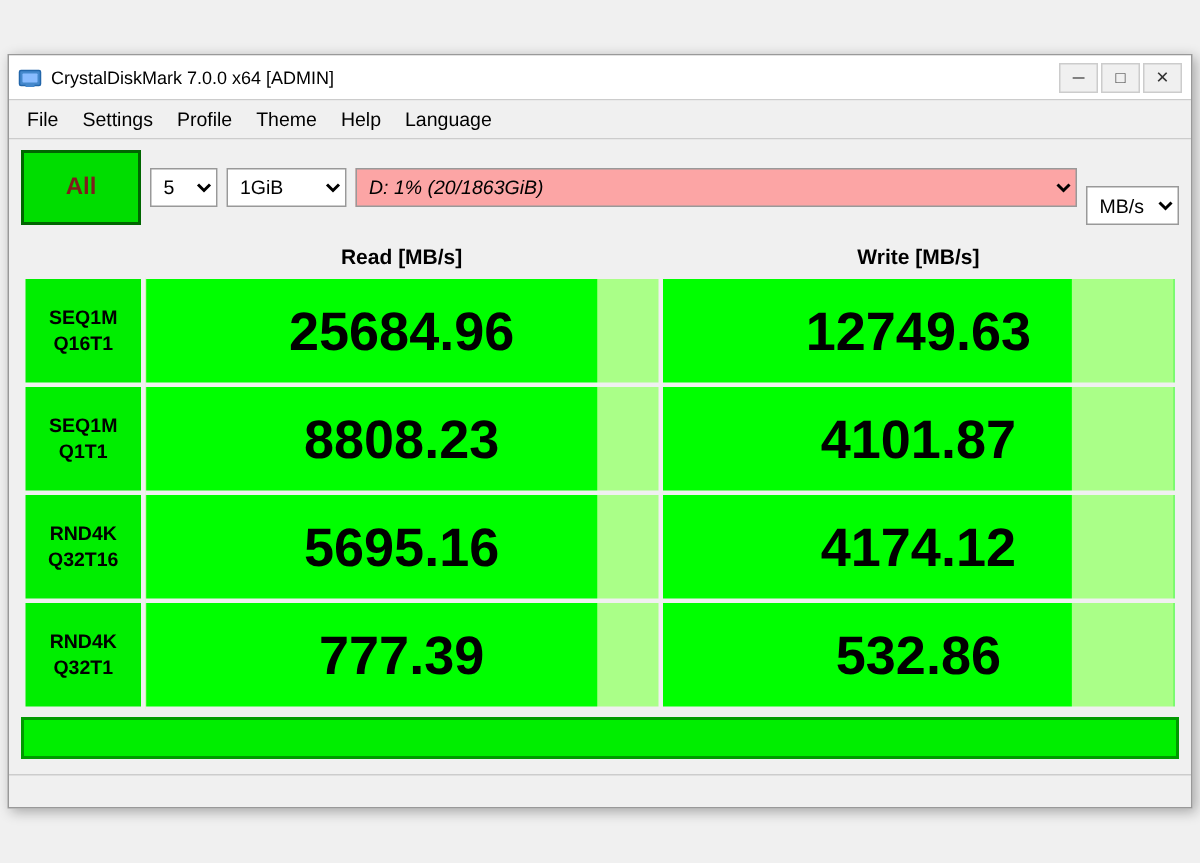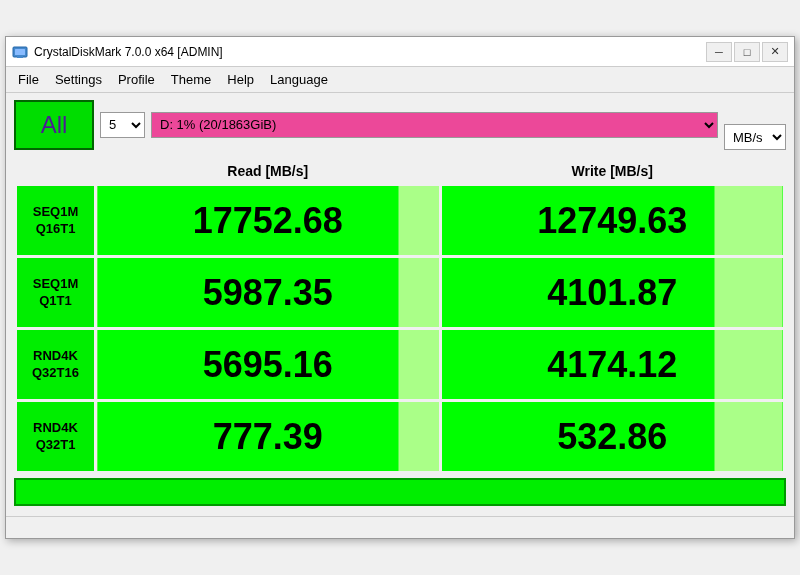--- a/index.html
+++ b/index.html
@@ -84,23 +84,23 @@
     .toolbar {
       display: flex;
       align-items: center;
       padding: 6px 8px;
       gap: 6px;
       background: #f0f0f0;
     }
 
     .all-btn {
       background: #00dd00;
-      color: #4c1d95;
-      font-weight: normal;
-      font-size: 24px;
+      color: #7f1d1d;
+      font-weight: bold;
+      font-size: 16px;
       width: 80px;
       height: 50px;
       border: 2px solid #006600;
       cursor: pointer;
       display: flex;
       align-items: center;
       justify-content: center;
     }
 
     .content-area {
@@ -204,22 +204,28 @@
   <div class="toolbar">
     <button class="all-btn">All</button>
 
     <select style="height:26px;border:1px solid #999;background:#fff;font-size:13px;padding:2px 4px;cursor:pointer;">
       <option>1</option>
       <option>3</option>
       <option selected="">5</option>
       <option>10</option>
     </select>
 
-
-    <select style="height:26px;border:1px solid #999;background:#ec4899;font-size:13px;padding:2px 4px;cursor:pointer;flex:1;">
+    <select style="height:26px;border:1px solid #999;background:#fff;font-size:13px;padding:2px 4px;cursor:pointer;min-width:80px;">
+      <option>512MiB</option>
+      <option selected="">1GiB</option>
+      <option>2GiB</option>
+      <option>4GiB</option>
+    </select>
+
+    <select style="height:26px;border:1px solid #999;background:#fca5a5;font-size:13px;padding:2px 4px;cursor:pointer;flex:1;font-style:italic;">
       <option selected="">D: 1% (20/1863GiB)</option>
     </select>
 
     <select style="height:26px;border:1px solid #999;background:#fff;font-size:13px;padding:2px 4px;cursor:pointer;margin-top:25px;">
       <option selected="">MB/s</option>
       <option>GB/s</option>
       <option>IOPS</option>
       <option>μs</option>
     </select>
   </div>
@@ -229,26 +235,26 @@
       <thead>
         <tr class="header-row">
           <td style="width:80px; background:#f0f0f0;"></td>
           <td style="font-weight:bold; font-size:14px; text-align:center; padding:4px 0; background:#f0f0f0;">Read [MB/s]</td>
           <td style="font-weight:bold; font-size:14px; text-align:center; padding:4px 0; background:#f0f0f0;">Write [MB/s]</td>
         </tr>
       </thead>
       <tbody id="bench-tbody">
       <tr>
             <td class="row-label"><strong>SEQ1M</strong><br><strong>Q16T1</strong></td>
-            <td class="bench-value read">17752.68</td>
+            <td class="bench-value read">25684.96</td>
             <td class="bench-value write">12749.63</td>
           </tr>
           <tr>
             <td class="row-label"><strong>SEQ1M</strong><br><strong>Q1T1</strong></td>
-            <td class="bench-value read">5987.35</td>
+            <td class="bench-value read">8808.23</td>
             <td class="bench-value write">4101.87</td>
           </tr>
           <tr>
             <td class="row-label"><strong>RND4K</strong><br><strong>Q32T16</strong></td>
             <td class="bench-value read">5695.16</td>
             <td class="bench-value write">4174.12</td>
           </tr>
           <tr>
             <td class="row-label"><strong>RND4K</strong><br><strong>Q32T1</strong></td>
             <td class="bench-value read">777.39</td>

